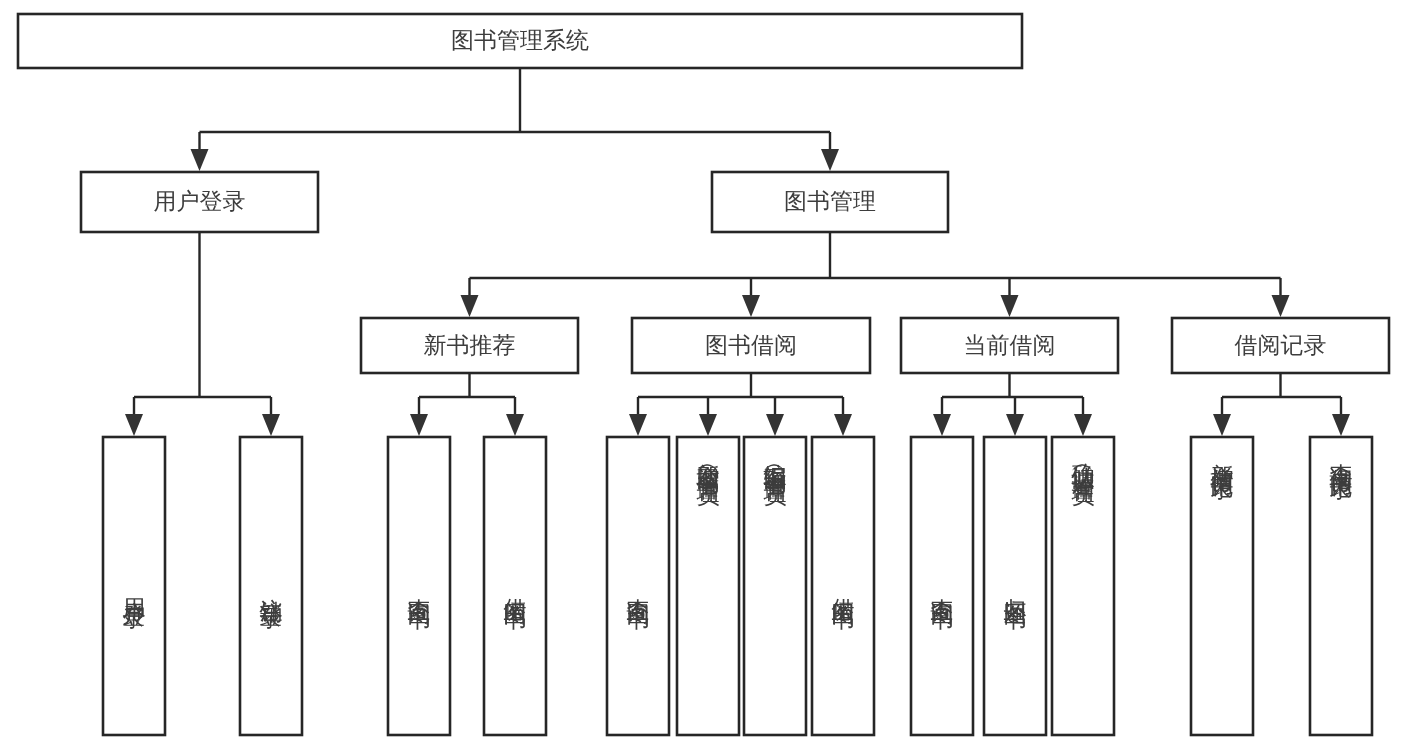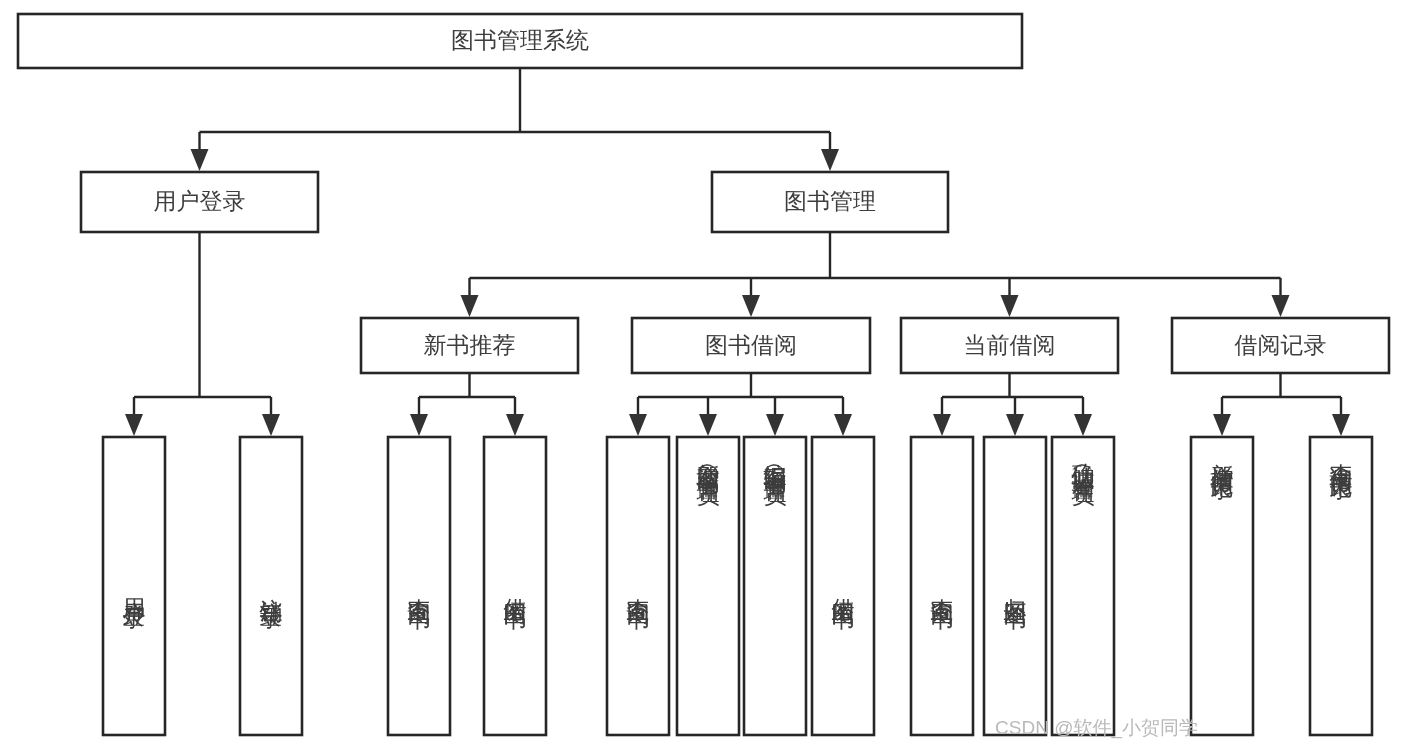--- a/index.html
+++ b/index.html
@@ -246,14 +246,13 @@
       <div class="leaf-label-wrap" style="left: 1052px; top: 445px; width: 62px; height: 298px;">
         <span class="leaf-label-v">确认归还（管理员）</span>
       </div>
       <div class="leaf-label-wrap" style="left: 1191px; top: 445px; width: 62px; height: 298px;">
         <span class="leaf-label-v">新增借阅记录</span>
       </div>
       <div class="leaf-label-wrap" style="left: 1310px; top: 445px; width: 62px; height: 298px;">
         <span class="leaf-label-v">查询借阅记录</span>
       </div>
     </div>
-  <div class="watermark">CSDN @软件_小贺同学</div>
 </div>
 
 </body></html>

